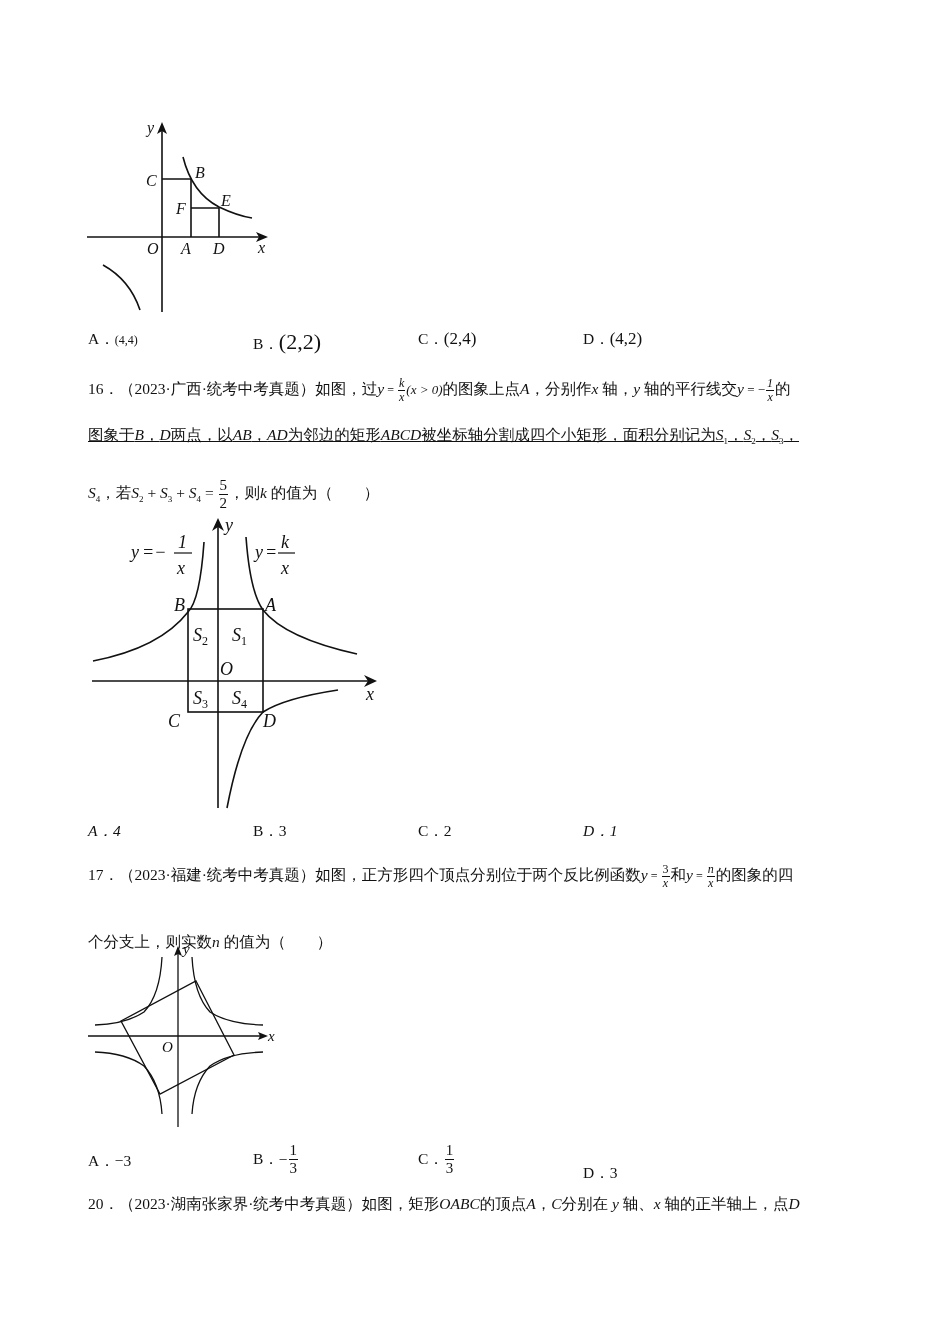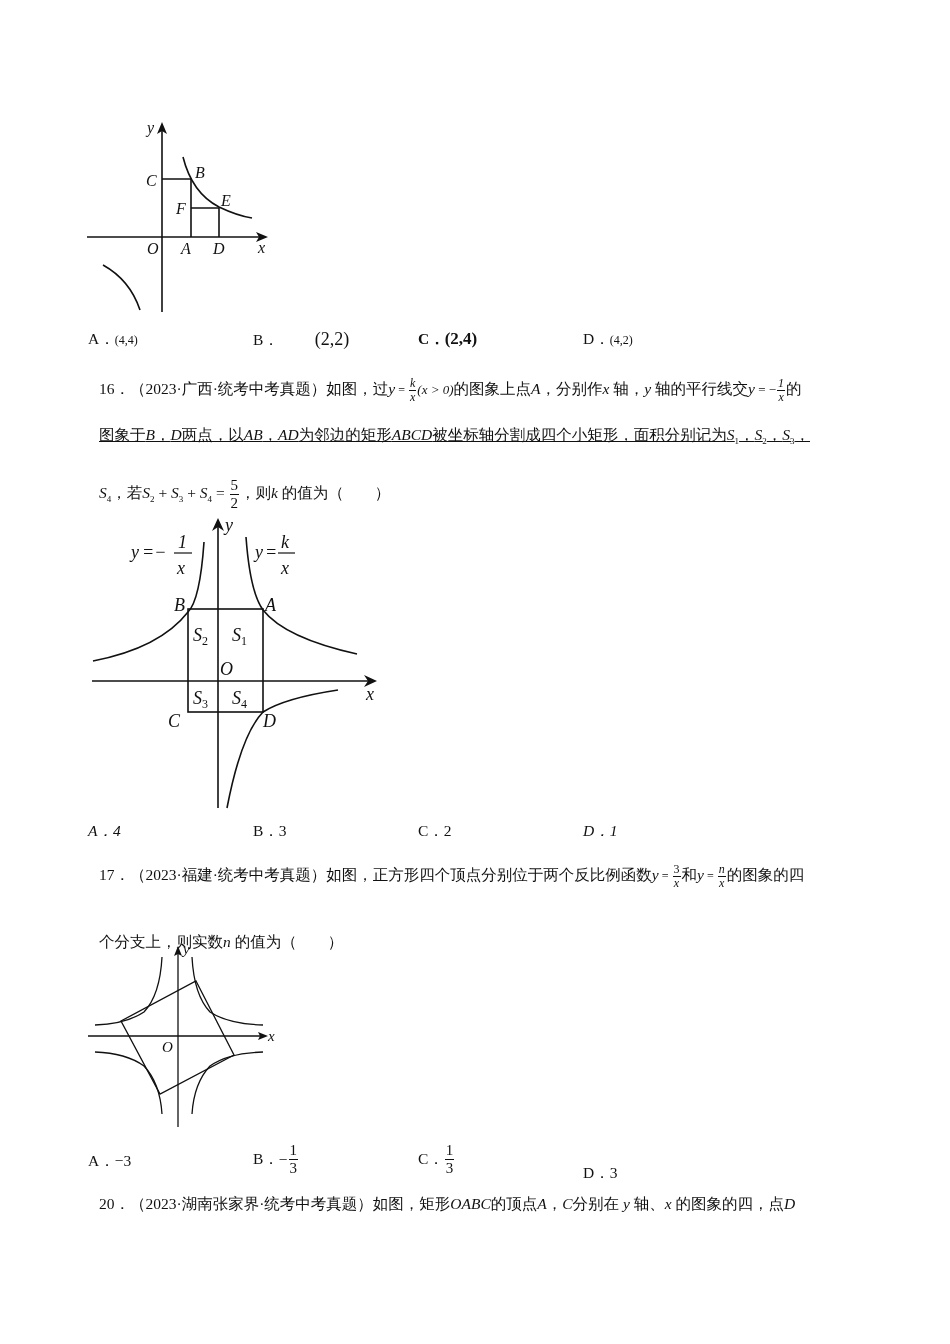--- a/index.html
+++ b/index.html
@@ -1,20 +1,20 @@
 <!DOCTYPE html>
 <html><head>
 <meta charset="utf-8">
 <style>
   html, body { margin: 0; padding: 0; background: #ffffff; }
   body {
     width: 950px; height: 1344px; position: relative; overflow: hidden;
     font-family: "Liberation Serif", "DejaVu Serif", serif; color: #111;
   }
-  .line { position: absolute; left: 99px; font-size: 15.5px; white-space: nowrap; line-height: 22px; }
+  .line { position: absolute; left: 88px; font-size: 15.5px; white-space: nowrap; line-height: 22px; }
   .it { font-style: italic; }
   .frac { display: inline-block; vertical-align: middle; text-align: center; font-size: 12px; line-height: 13px; margin: 0 1px; }
   .frac .num { display: block; border-bottom: 1px solid #111; padding: 0 1px; }
   .frac .den { display: block; }
   .frac.big { font-size: 15px; line-height: 17px; }
   .opt { position: absolute; font-size: 15.5px; white-space: nowrap; }
   sub { font-size: 9px; }
   svg { position: absolute; overflow: visible; }
   svg text { font-family: "Liberation Serif", "DejaVu Serif", serif; font-style: italic; fill: #111; }
 </style>
@@ -45,27 +45,27 @@
   <text x="147" y="254" font-size="16">O</text>
   <text x="181" y="254" font-size="16">A</text>
   <text x="213" y="254" font-size="16">D</text>
   <text x="258" y="253" font-size="16">x</text>
 </svg>
 
 <div class="opt" style="left:88px;top:329px;">
   <span>A．</span><span style="font-size:12px;">(4,4)</span>
 </div>
 <div class="opt" style="left:253px;top:329px;">
-  <span>B．</span><span style="font-size:18px;margin-left:36px;">(2,2)</span>
+  <span>B．</span><span style="font-size:22px;">(2,2)</span>
 </div>
-<div class="opt" style="left:418px;top:329px;font-weight:bold;">
+<div class="opt" style="left:418px;top:329px;">
   <span>C．</span><span style="font-size:17px;">(2,4)</span>
 </div>
 <div class="opt" style="left:583px;top:329px;">
-  <span>D．</span><span style="font-size:12px;">(4,2)</span>
+  <span>D．</span><span style="font-size:17px;">(4,2)</span>
 </div>
 
 <div class="line" style="top:377px;">
   <span>16．</span><span>（2023·广西·统考中考真题）</span><span>如图，过</span><span class="it">y</span><span style="font-size:12px;"> = </span><span class="frac it"><span class="num">k</span><span class="den">x</span></span><span class="it" style="font-size:13px;">(x &gt; 0)</span><span>的图象上点</span><span class="it">A</span><span>，分别作</span><span class="it">x</span> <span>轴，</span><span class="it">y</span> <span>轴的平行线交</span><span class="it">y</span><span style="font-size:13px;"> = −</span><span class="frac it"><span class="num">1</span><span class="den">x</span></span><span>的</span>
 </div>
 
 <div class="line" style="top:424px;text-decoration:underline;">
   <span>图象于</span><span class="it">B</span><span>，</span><span class="it">D</span><span>两点，以</span><span class="it">AB</span><span>，</span><span class="it">AD</span><span>为邻边的矩形</span><span class="it">ABCD</span><span>被坐标轴分割成四个小矩形，面积分别记为</span><span class="it">S</span><sub>1</sub><span>，</span><span class="it">S</span><sub>2</sub><span>，</span><span class="it">S</span><sub>3</sub><span>，</span>
 </div>
 
@@ -169,14 +169,14 @@
   <span style="vertical-align:middle;">B．</span><span style="vertical-align:middle;">−</span><span class="frac big"><span class="num">1</span><span class="den">3</span></span>
 </div>
 <div class="opt" style="left:418px;top:1142px;">
   <span style="vertical-align:middle;">C．</span><span class="frac big"><span class="num">1</span><span class="den">3</span></span>
 </div>
 <div class="opt" style="left:583px;top:1151px;margin-top:12px;">
   <span>D．</span><span>3</span>
 </div>
 
 <div class="line" style="top:1193px;">
-  <span>20．</span><span>（2023·湖南张家界·统考中考真题）</span><span>如图，矩形</span><span class="it">OABC</span><span>的顶点</span><span class="it">A</span><span>，</span><span class="it">C</span><span>分别在</span> <span class="it">y</span> <span>轴、</span><span class="it">x</span> <span>的图象的四，点</span><span class="it">D</span>
+  <span>20．</span><span>（2023·湖南张家界·统考中考真题）</span><span>如图，矩形</span><span class="it">OABC</span><span>的顶点</span><span class="it">A</span><span>，</span><span class="it">C</span><span>分别在</span> <span class="it">y</span> <span>轴、</span><span class="it">x</span> <span>轴的正半轴上，点</span><span class="it">D</span>
 </div>
 
 </body></html>

